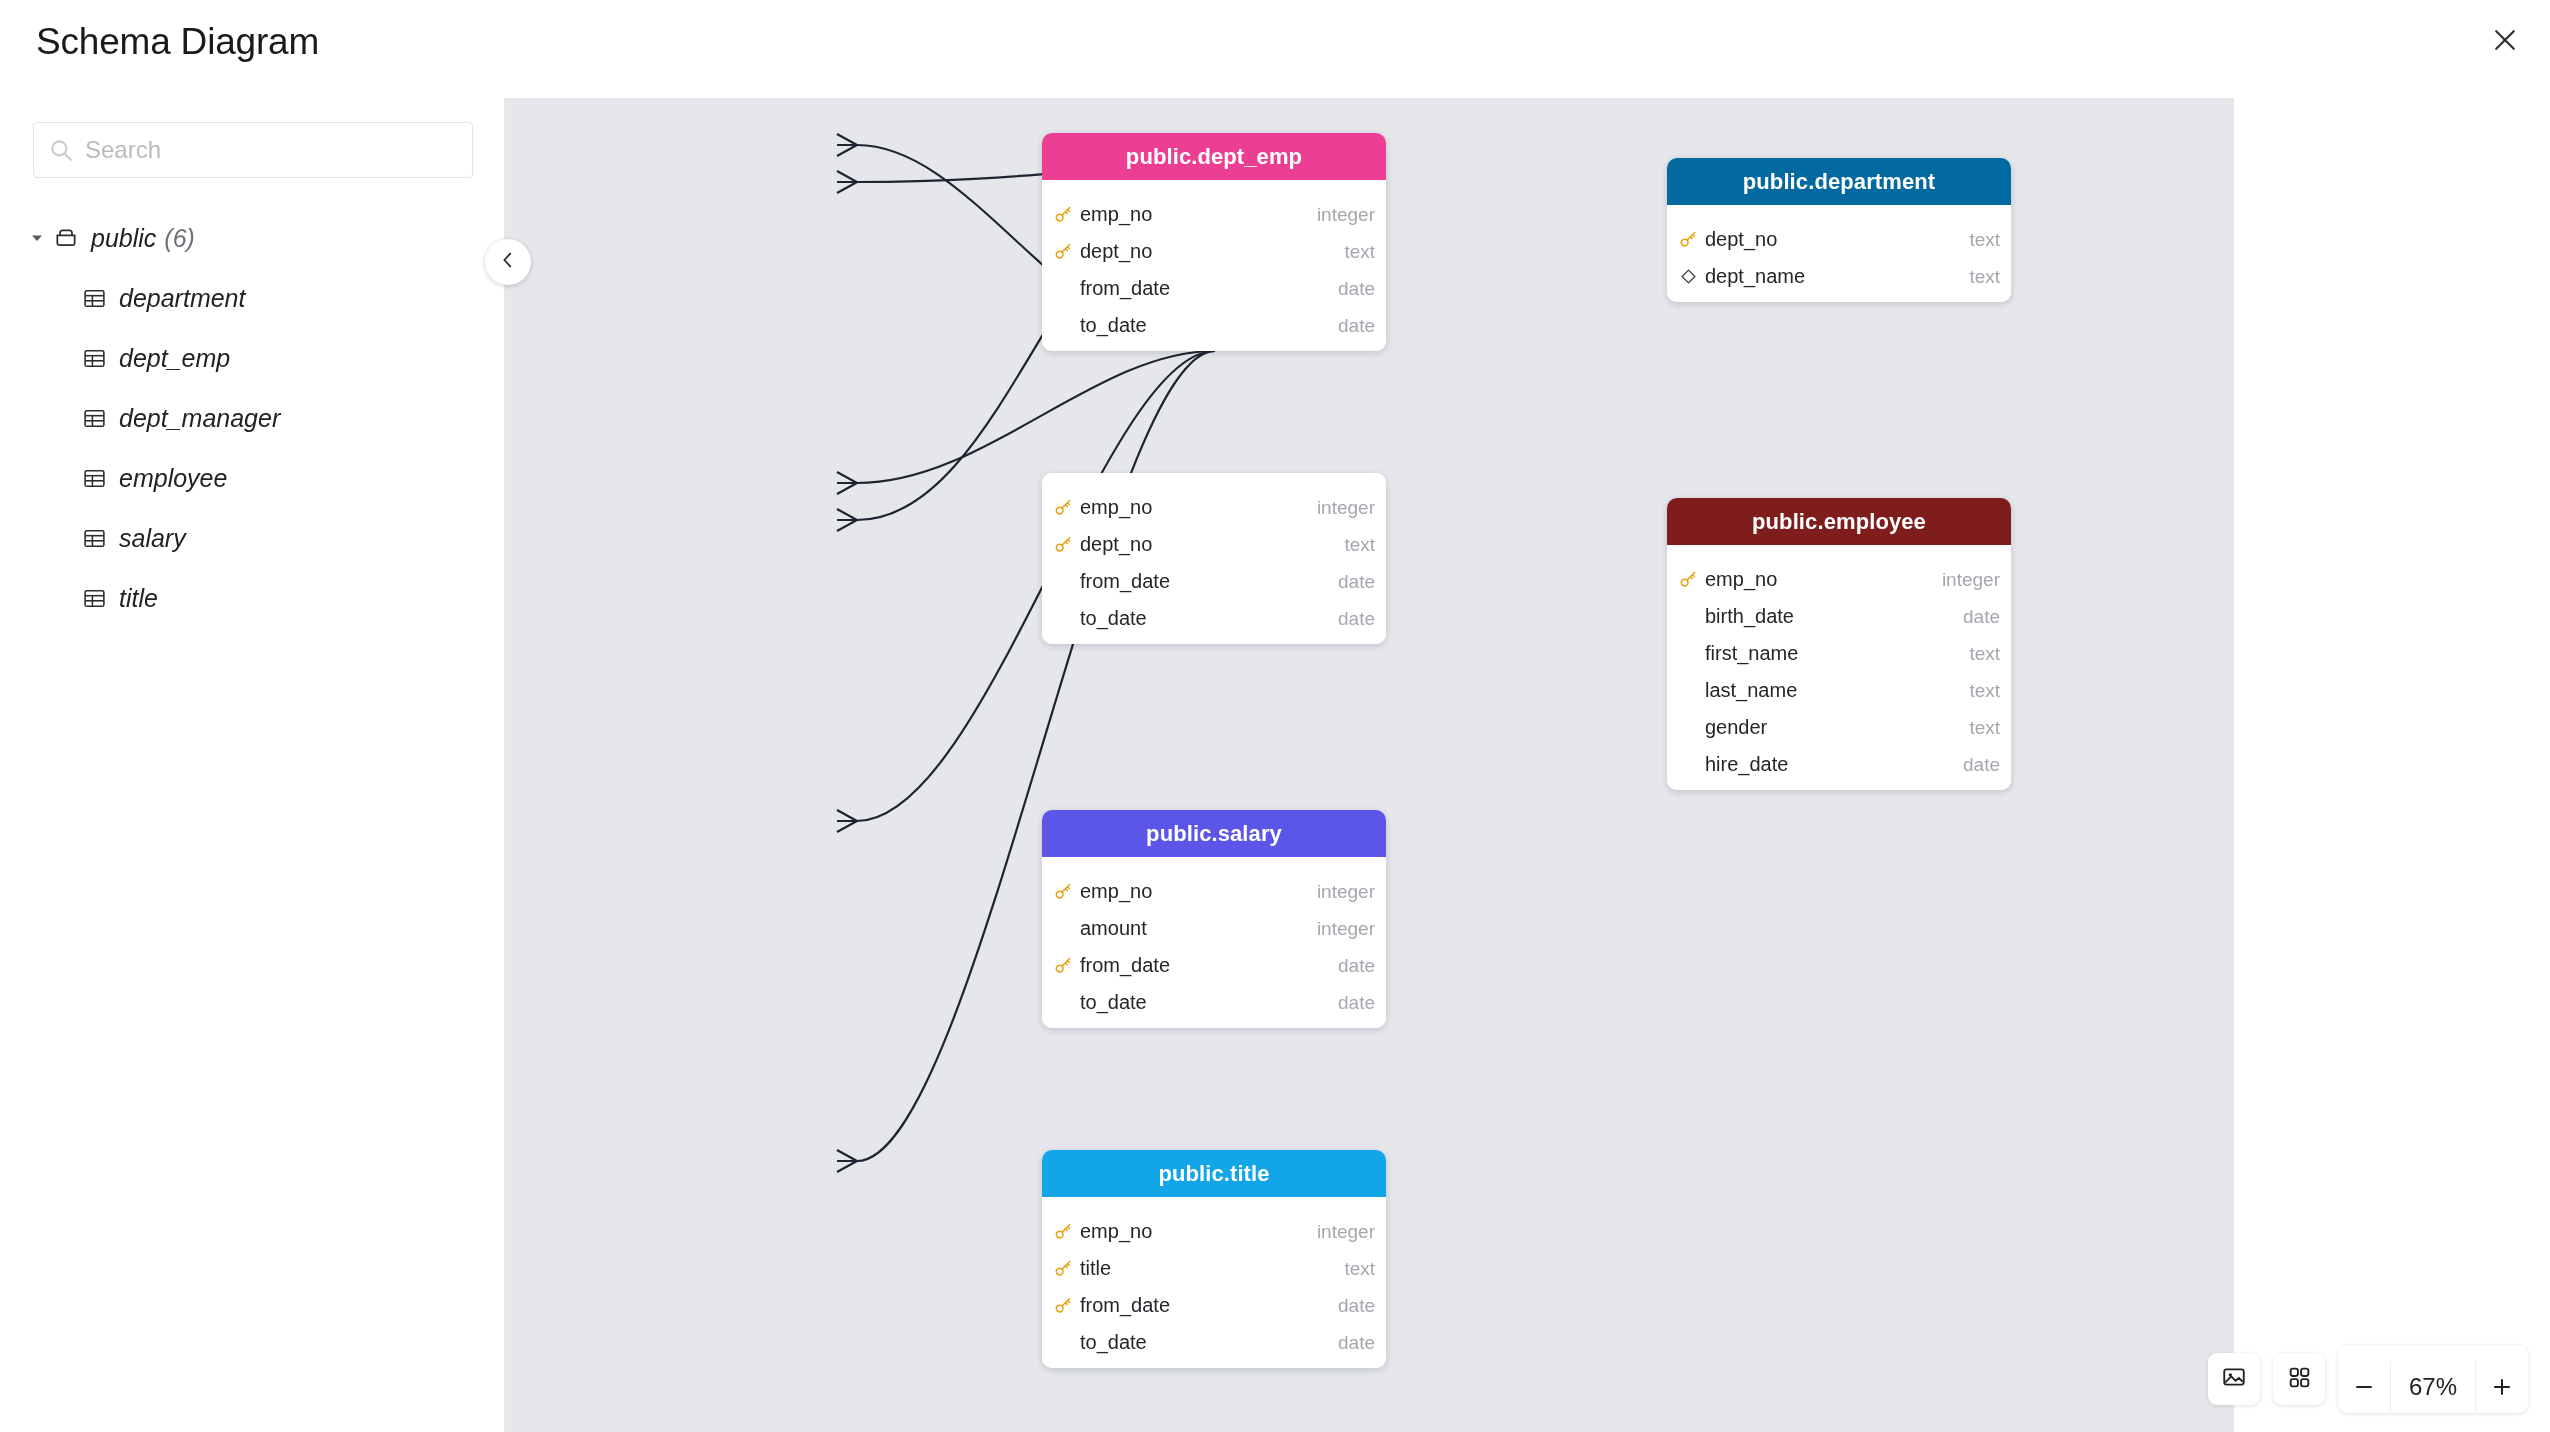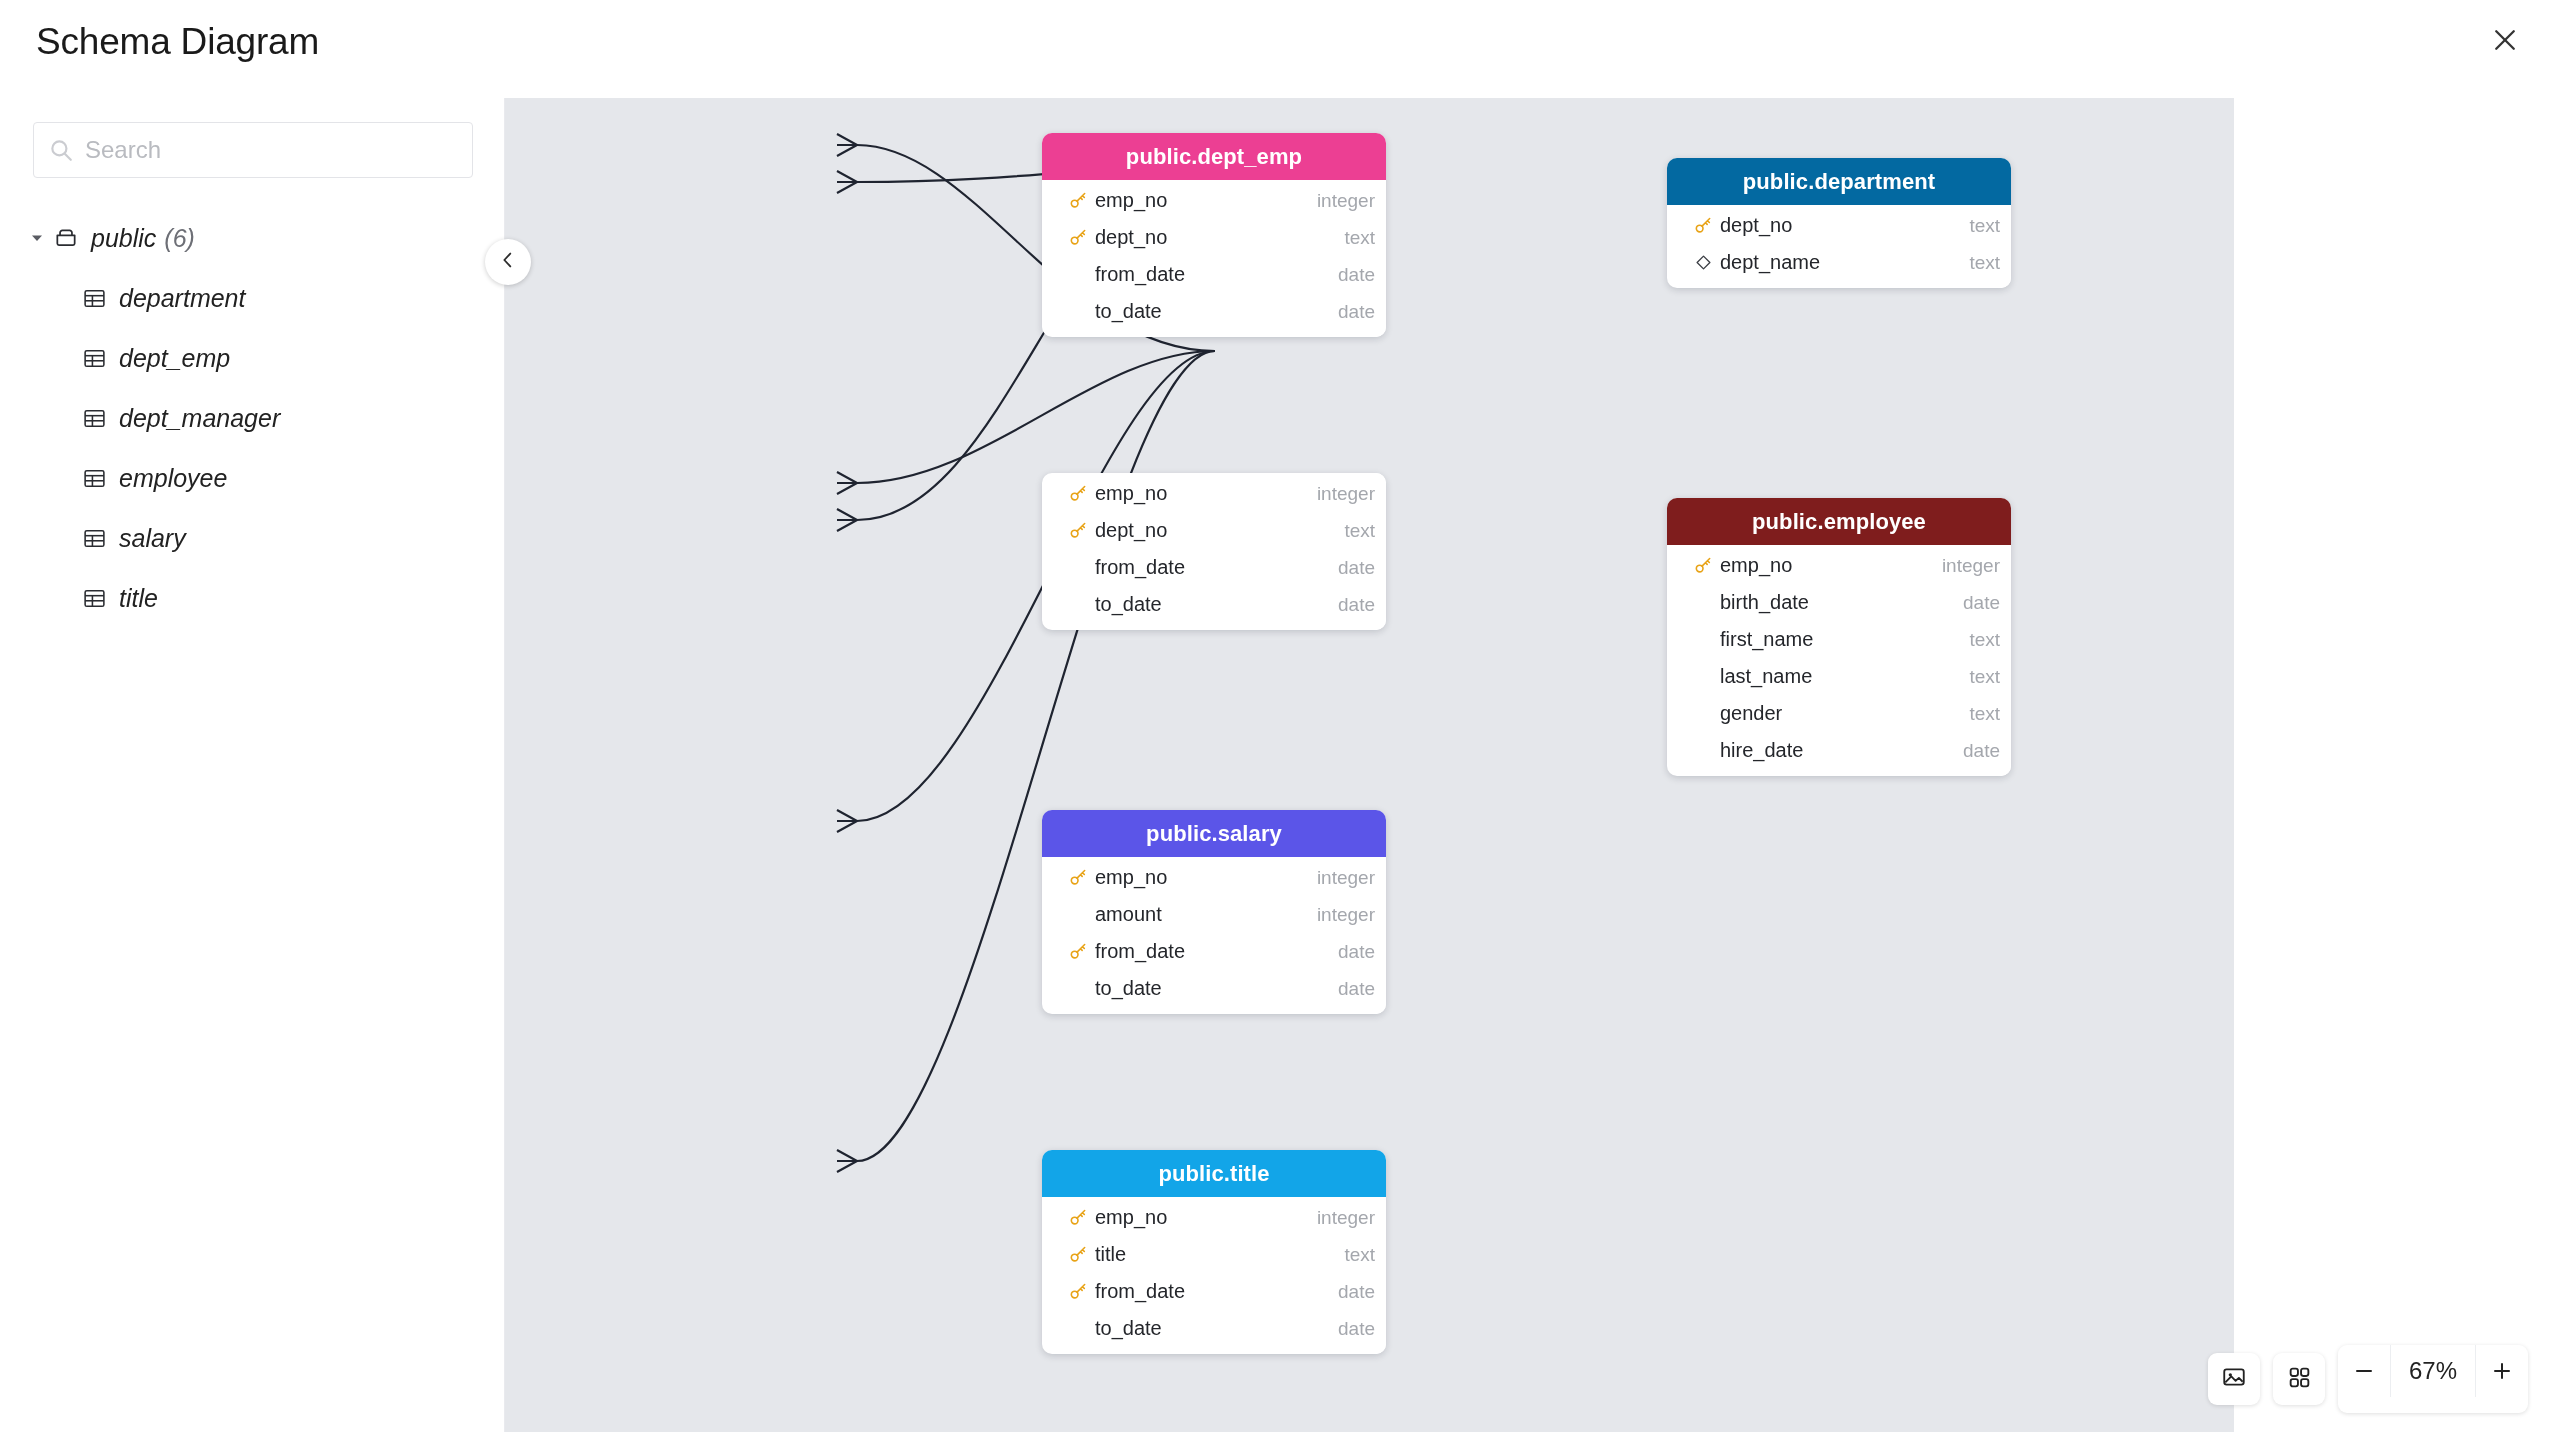--- a/index.html
+++ b/index.html
@@ -88,42 +88,42 @@
     border-radius: 10px;
     box-shadow: 0 2px 7px rgba(17,24,39,.17);
     overflow: hidden;
     z-index: 10;
   }
   .tnode-header {
     height: 47px; line-height: 47px; text-align: center;
     color: #ffffff; font-weight: bold; font-size: 22px;
     letter-spacing: .1px;
   }
-  .tnode-body { background: #fff; padding: 2px 0 7px 0; margin-left: 15px; }
+  .tnode-body { background: #fff; padding: 16px 0 7px 0; }
   .trow {
     display: flex; align-items: center; height: 37px;
     padding: 0 11px 0 10px;
   }
   .trow-icon { width: 22px; flex: 0 0 22px; margin-right: 6px; display:flex; align-items:center; justify-content:center;}
   .trow-icon svg { display:block; }
   .trow-name { font-size: 20px; color: #24262b; white-space: nowrap; }
   .trow-type { margin-left: auto; font-size: 19px; color: #a4a7ad; }
 
   
   #bottom-tools {
     position: absolute; right: 22px; bottom: 19px;
     display: flex; align-items: center; gap: 13px; z-index: 50;
   }
   .tool-btn {
     width: 52px; height: 52px; border-radius: 9px; background: #ffffff;
     display: flex; align-items: center; justify-content: center;
     box-shadow: 0 1px 4px rgba(0,0,0,.13); cursor: pointer;
   }
   #zoom-group {
-    display: flex; align-items: flex-start; height: 68px; background: #ffffff;
+    display: flex; align-items: flex-end; height: 68px; background: #ffffff;
     border-radius: 9px; box-shadow: 0 1px 4px rgba(0,0,0,.13); overflow: hidden;
   }
   .zoom-btn {
     width: 52px; height: 52px; display: flex; align-items: center;
     justify-content: center; cursor: pointer;
   }
   #zoom-level {
     min-width: 86px; text-align: center; font-size: 24px; color: #222;
     border-left: 1px solid #eceef1; border-right: 1px solid #eceef1;
     height: 52px; line-height: 52px; cursor: pointer;

